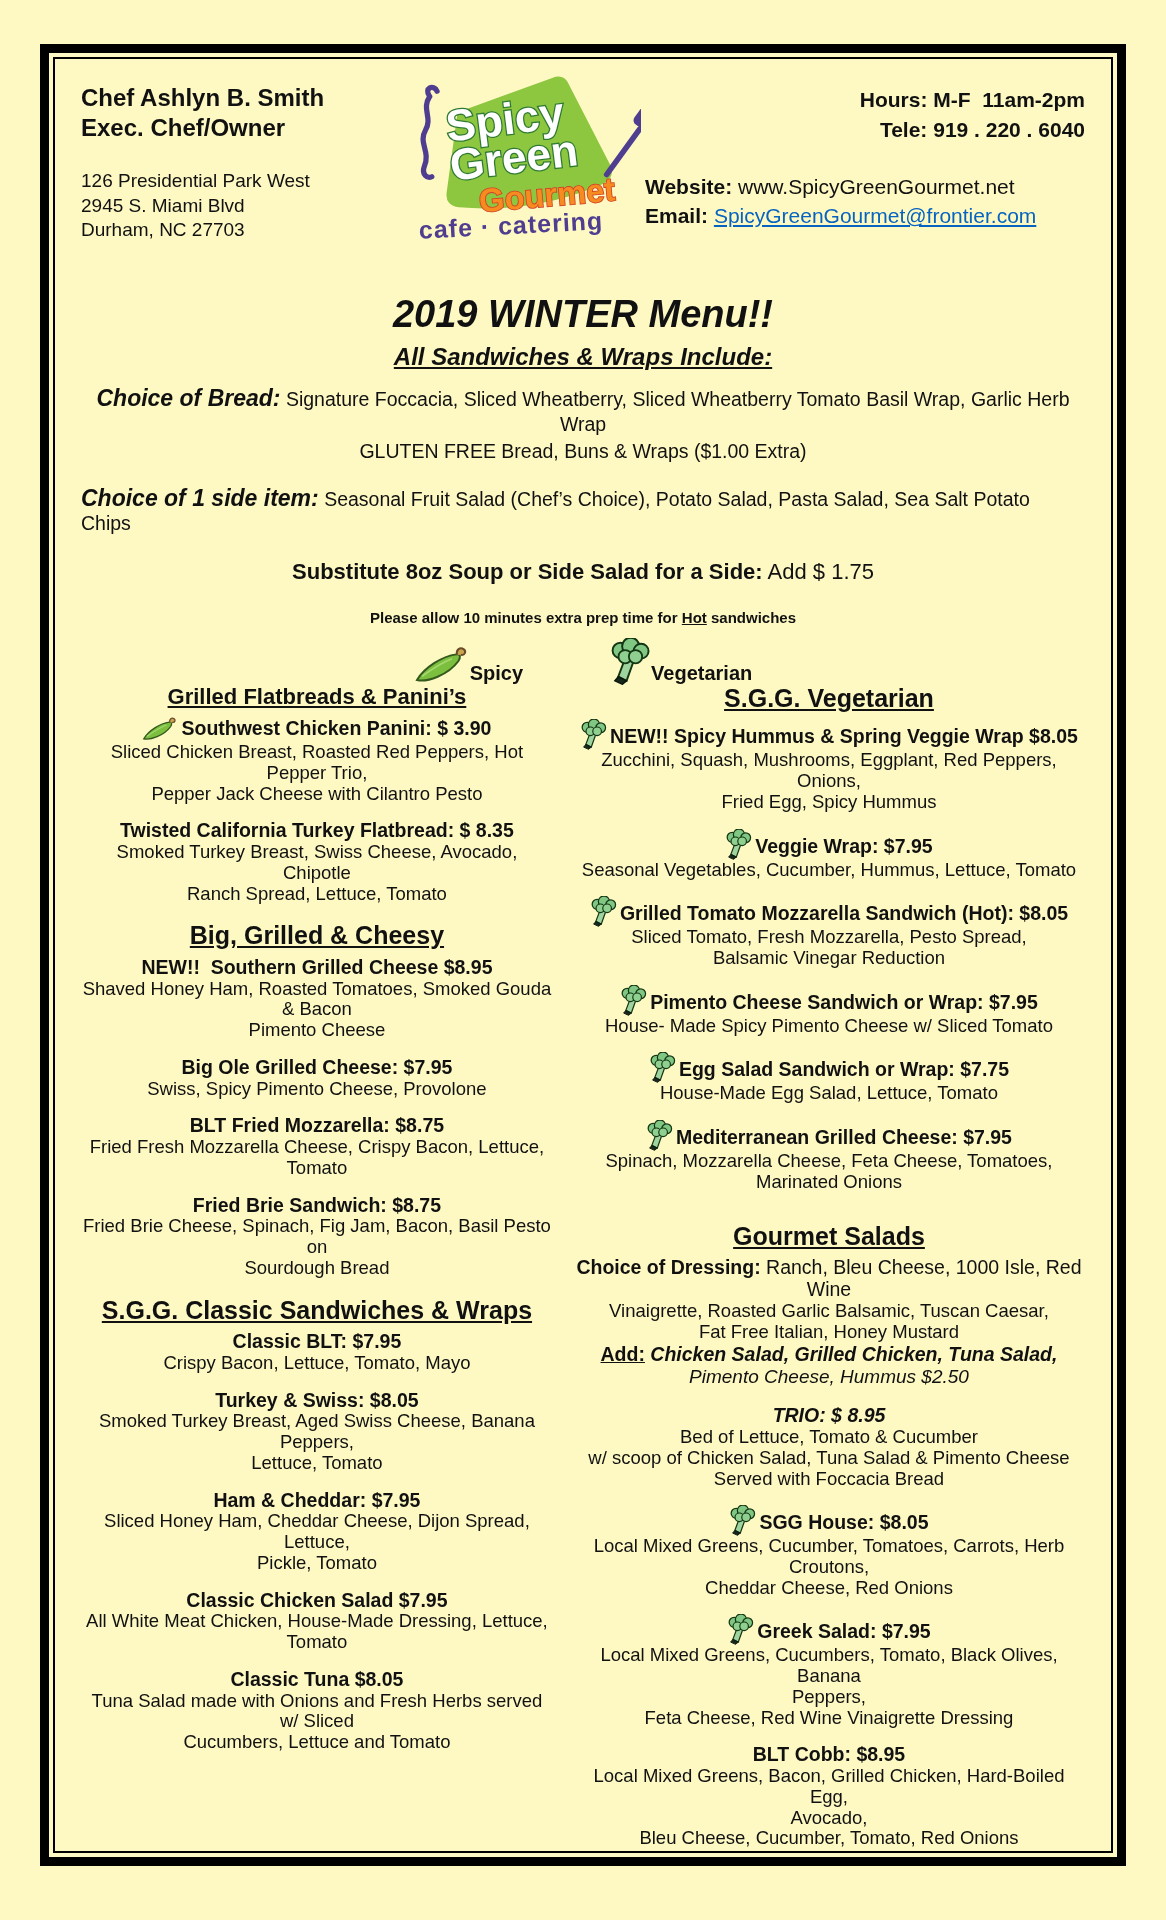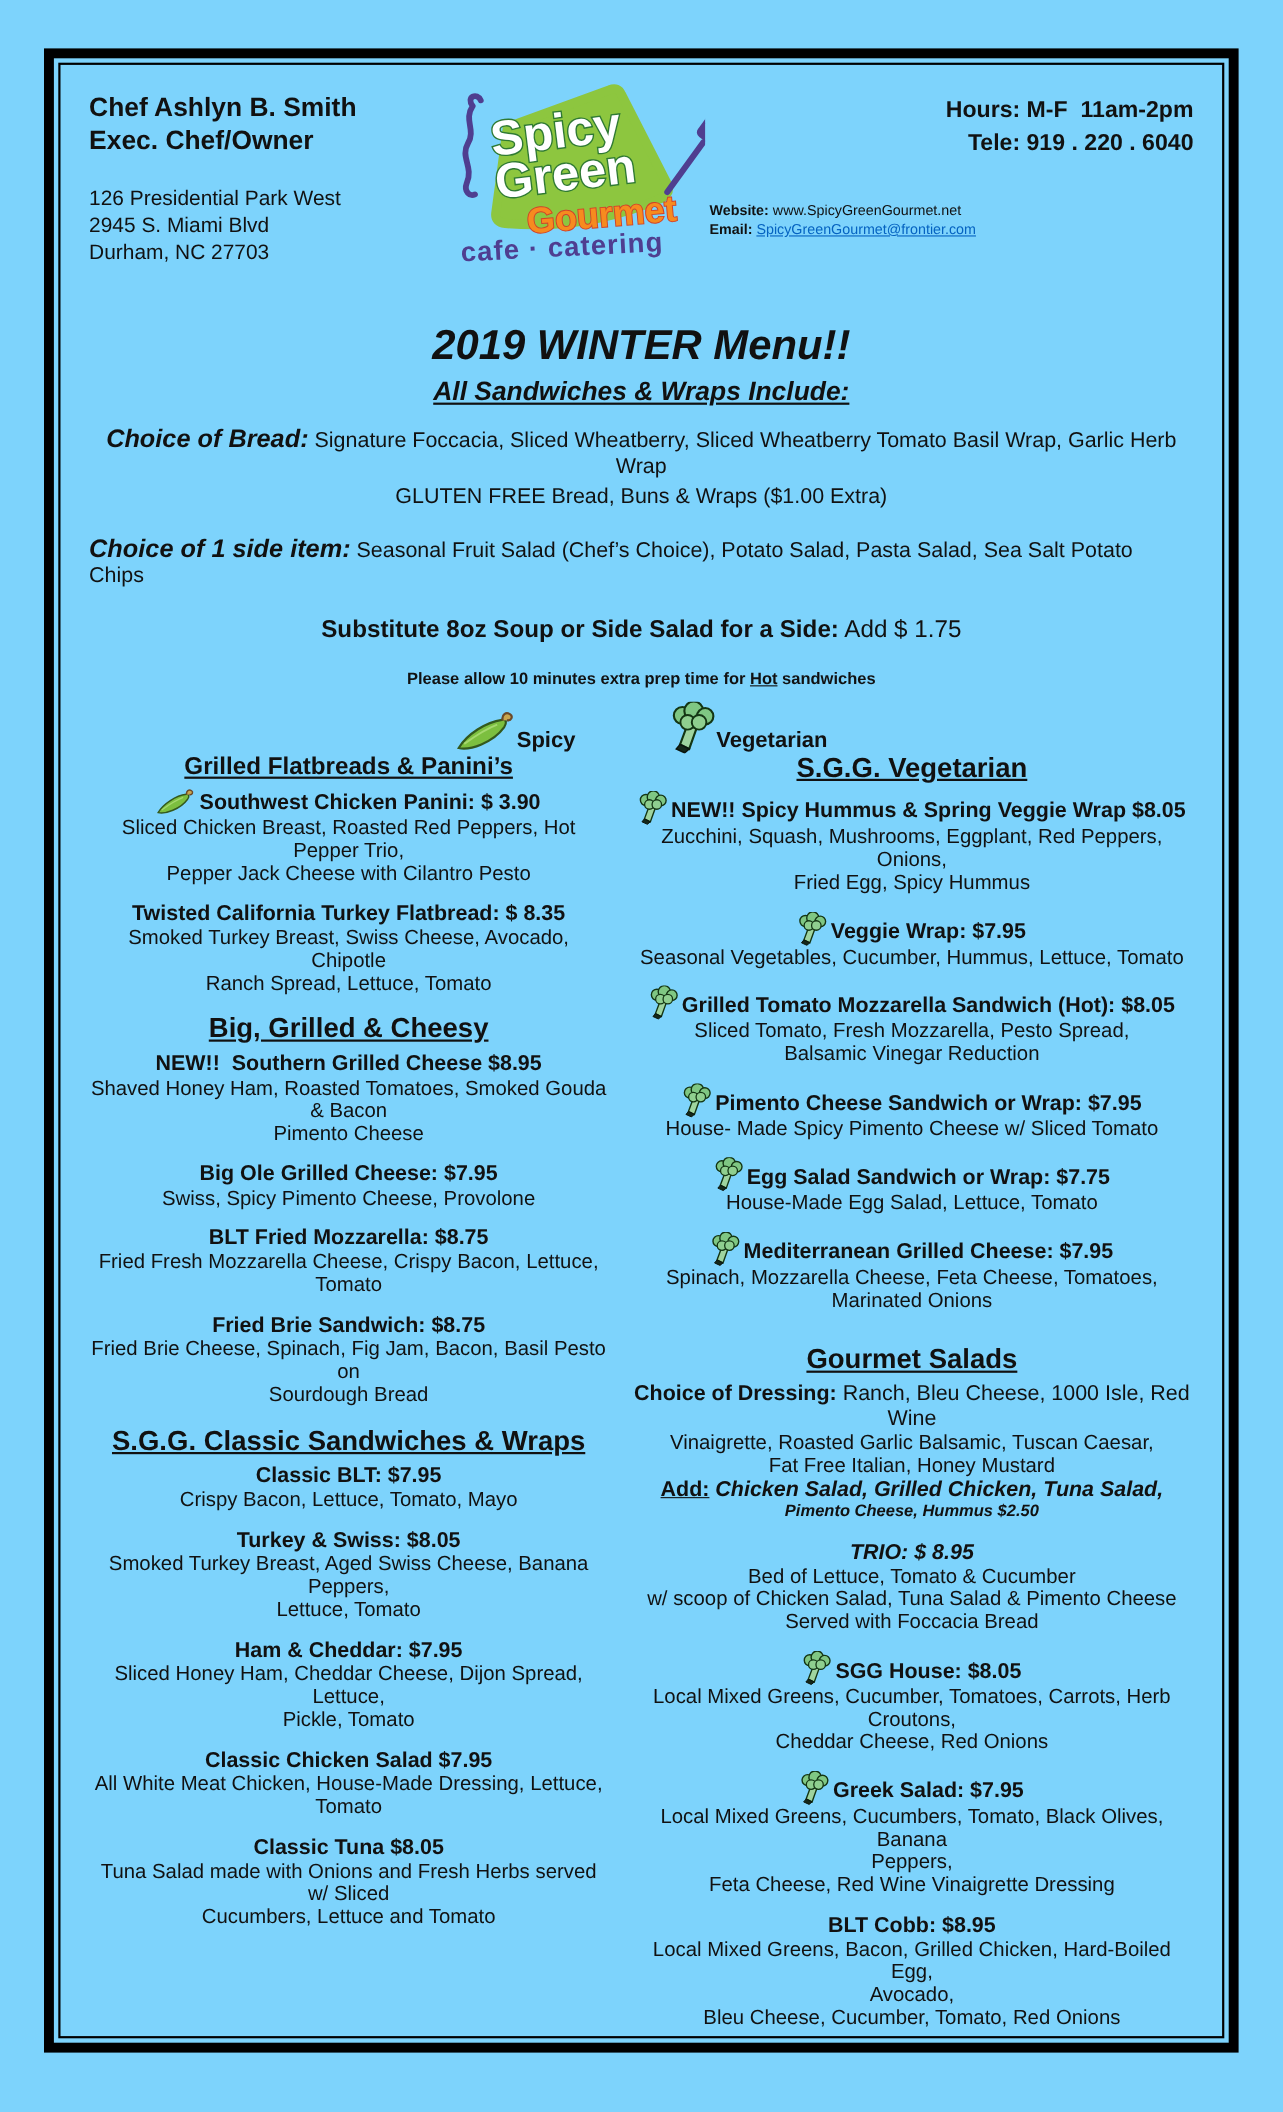--- a/index.html
+++ b/index.html
@@ -1,17 +1,17 @@
 <!DOCTYPE html>
 <html><head>
 <meta charset="utf-8">
 <style>
   html,body{margin:0;padding:0;background:#ffffff;width:1166px;height:1920px;
     font-family:"Liberation Sans",sans-serif;color:#111;}
-  .page{position:relative;width:1166px;height:1920px;background:#7dd3fc;overflow:hidden;}
+  .page{position:relative;width:1166px;height:1920px;background:#fef9c3;overflow:hidden;}
   .frame-outer{position:absolute;left:40px;top:44px;width:1086px;height:1822px;
     border:9px solid #000;padding:4px;box-sizing:border-box;}
   .frame-inner{border:2px solid #000;width:100%;height:100%;box-sizing:border-box;
     padding:14px 26px 8px 26px;overflow:hidden;}
   .b{font-weight:bold;}
   .i{font-style:italic;}
   .bi{font-weight:bold;font-style:italic;}
   .u{text-decoration:underline;}
 
   
@@ -19,21 +19,21 @@
   .hdr-left{width:300px;padding-top:10px;}
   .chef-name{font-size:24px;font-weight:bold;line-height:1.25;}
   .chef-title{font-size:24px;font-weight:bold;line-height:1.25;}
   .address{margin-top:26px;font-size:19px;line-height:1.3;}
   .hdr-logo{width:260px;position:relative;height:150px;flex:0 0 auto;}
   .hdr-logo svg.logo{position:absolute;top:-4px;left:0;}
   .logo-tagline{position:absolute;left:0;top:138px;width:100%;text-align:center;
     color:#4F3E90;font-weight:bold;font-size:25px;transform:rotate(-3deg);letter-spacing:1px;}
   .hdr-right{flex:1;padding-top:12px;}
   .hours-line,.tele-line{text-align:right;font-weight:bold;font-size:21px;line-height:1.45;}
-  .webmail{margin-top:36px;font-size:13px;line-height:1.4;padding-left:4px;}
+  .webmail{margin-top:26px;font-size:21px;line-height:1.4;padding-left:4px;}
   .webmail .lab{font-weight:bold;}
   a.email-link{color:#0563C1;text-decoration:underline;}
 
   
   .title{margin-top:52px;text-align:center;font-size:38px;font-weight:bold;font-style:italic;line-height:1.05;}
   .subtitle{text-align:center;font-size:24px;font-weight:bold;font-style:italic;margin-top:8px;}
   .subtitle .tx{text-decoration:underline;text-align:right;}
   .bread{margin-top:14px;text-align:center;font-size:19.5px;line-height:1.2;}
   .bread .lbl{font-size:23px;font-weight:bold;font-style:italic;}
   .bread2{text-align:center;font-size:19.5px;margin-top:4px;}
@@ -57,21 +57,21 @@
   .sec-title.size-m{font-size:22px;}
   .sec-title.size-l{font-size:25px;}
   .mt-lg{margin-top:30px;}
   .mitem{margin-bottom:16px;}
   .mitem.tight{margin-bottom:2px;}
   .mitem.gap{margin-top:18px;}
   .iname{font-size:19.5px;font-weight:bold;line-height:1.12;}
   .iname .icon{display:inline-block;vertical-align:-7px;margin-right:3px;}
   .iname .icon svg{display:block;}
   .desc{font-size:18.5px;line-height:1.12;font-weight:normal;}
-  .desc.bi{font-weight:bold;font-style:italic;font-size:15px;}
+  .desc.bi{font-weight:normal;font-style:italic;font-size:19px;}
   .kv-label{font-weight:bold;}
   .kv-label.u{text-decoration:underline;}
   .kv-text{font-weight:normal;}
   .kv-text.bi{font-weight:bold;font-style:italic;}
 </style>
 </head>
 <body>
 
 <div class="page">
  <div class="frame-outer">

